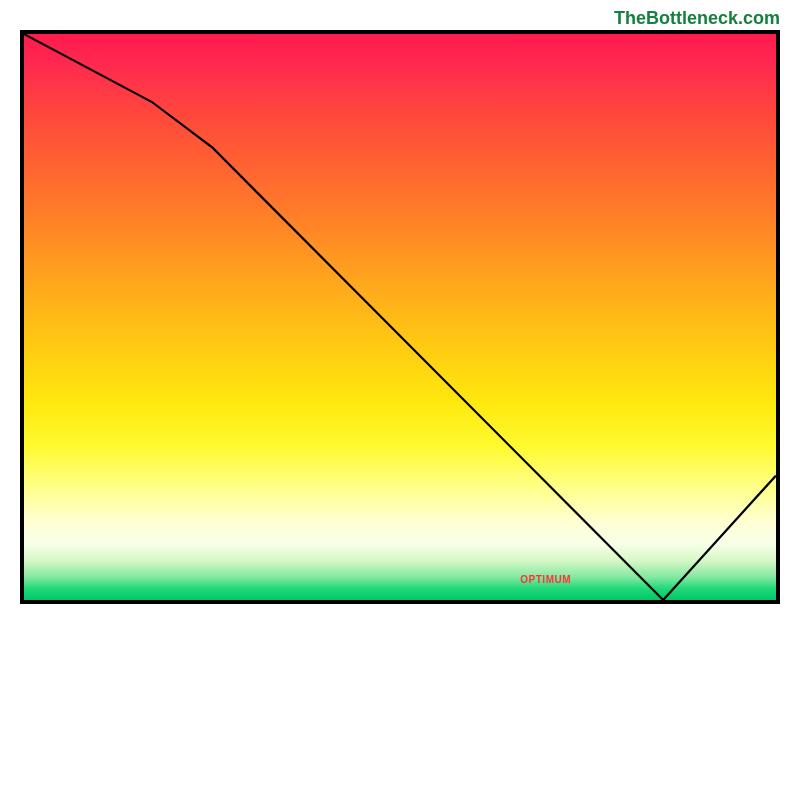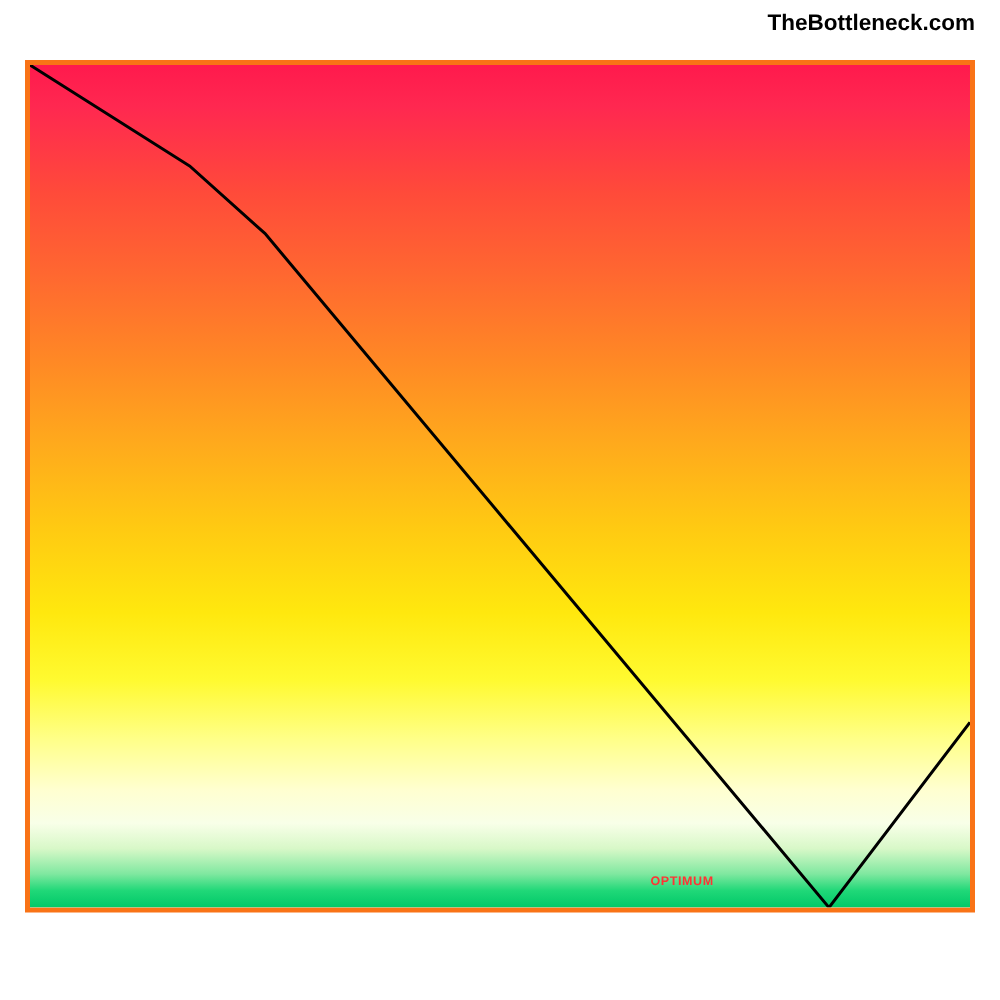--- a/index.html
+++ b/index.html
@@ -18,32 +18,31 @@
       width: 800px;
       height: 800px;
       position: relative;
     }
     .watermark {
       position: absolute;
       top: 8px;
       right: 20px;
       font-size: 18px;
       font-weight: bold;
-      color: #000000;
+      color: #15803d;
       z-index: 10;
     }
     .plot-area {
       position: absolute;
       top: 30px;
       left: 20px;
       width: 760px;
-      height: 682px;
-      border: 4px solid #f97316;
+      height: 574px;
+      border: 4px solid #000000;
       overflow: hidden;
-      margin-top: 18px;
     }
     .gradient-bg {
       position: absolute;
       top: 0;
       left: 0;
       width: 100%;
       height: 100%;
       background: linear-gradient(to bottom,
         #ff1a4d 0%,
         #ff2850 5%,

